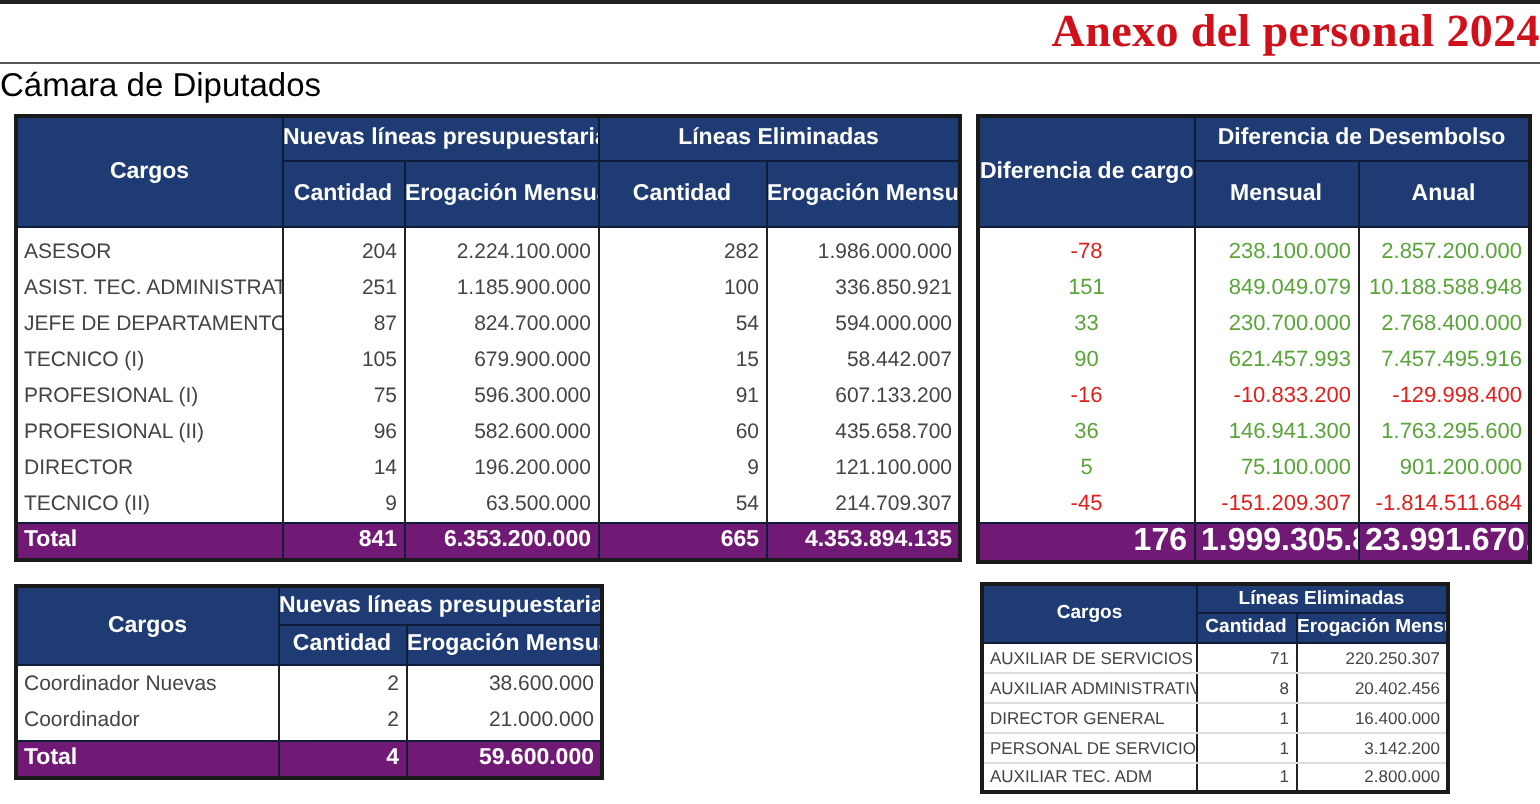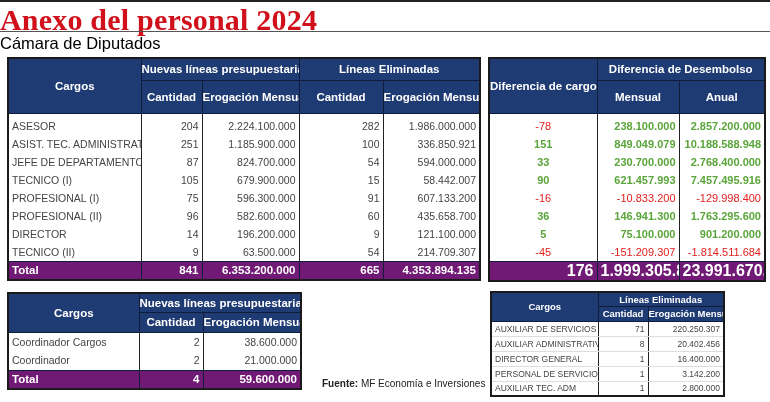--- a/index.html
+++ b/index.html
@@ -1,33 +1,33 @@
 <!DOCTYPE html>
 <html><head>
 <meta charset="utf-8">
 <style>
   * { box-sizing: border-box; margin: 0; padding: 0; }
   html, body { width: 770px; height: 402px; background: #ffffff; overflow: hidden; }
   body { position: relative; font-family: "Liberation Sans", sans-serif; color: #333; }
 
   .topline { position: absolute; left: 0; top: 0; width: 770px; height: 2px; background: #222; }
-  .title { position: absolute; left: 0; top: 3px; width: 770px; text-align: left;
-    font-family: "Liberation Serif", serif; font-weight: bold; font-size: 30px; color: #d0101a; letter-spacing: 0.2px; }
+  .title { position: absolute; left: 0; top: 3px; width: 770px; text-align: right;
+    font-family: "Liberation Serif", serif; font-weight: bold; font-size: 23px; color: #d0101a; letter-spacing: 0.2px; }
   .title-rule { position: absolute; left: 0; top: 31px; width: 770px; height: 1px; background: #555; }
   .subtitle { position: absolute; left: 0; top: 34px; width: 770px; 
     font-size: 16.5px; color: #000000; }
 
   table { position: absolute; border-collapse: collapse; table-layout: fixed; }
   th, td { overflow: hidden; white-space: nowrap; }
   th { background: #1f3b73; color: #ffffff; font-weight: bold; text-align: center; border: 1px solid #0f1d3a; }
   td { border-left: 1px solid #222; border-right: 1px solid #222; color: #444; }
   tr.total td { background: #701a75; color: #ffffff; font-weight: bold; border: 1px solid #0f1d3a; }
   .num { text-align: right; }
   .ctr { text-align: center; }
-  .pos { color: #5aa53a; font-weight: bold; }
+  .pos { color: #5aa53a; }
   .neg { color: #e0201e; margin-left: 40px; }
 
   
   #t-main { left: 7px; top: 57px; width: 472px; border: 2px solid #1a1a1a; }
   #t-main th { font-size: 11.5px; }
   #t-main td { font-size: 10.5px; height: 18px; padding: 0 3px; }
   #t-main tr.total td { font-size: 11.5px; height: 19px; }
 
   
   #t-diff { left: 488px; top: 57px; width: 276px; border: 2px solid #1a1a1a; }
@@ -233,39 +233,38 @@
       <th rowspan="2">Cargos</th>
       <th colspan="2">Nuevas líneas presupuestarias</th>
     </tr>
     <tr style="height:20px">
       <th>Cantidad</th>
       <th>Erogación Mensual</th>
     </tr>
   </thead>
   <tbody>
     <tr>
-        <td>Coordinador Cargos</td>
+        <td>Coordinador Nuevas</td>
         <td class="num">2</td>
         <td class="num">38.600.000</td>
       </tr>
     <tr>
         <td>Coordinador</td>
         <td class="num">2</td>
         <td class="num">21.000.000</td>
       </tr>
     <tr class="total">
       <td>Total</td>
       <td class="num">4</td>
       <td class="num">59.600.000</td>
     </tr>
   </tbody>
 </table>
 
 <div class="source">
-  <div><b>Fuente:</b> <span>MF Economía e Inversiones</span></div>
 </div>
 
 <table id="t-elim">
   <colgroup>
       <col style="width:107px">
       <col style="width:50px">
       <col style="width:76px">
     </colgroup>
   <thead>
     <tr style="height:14px">

